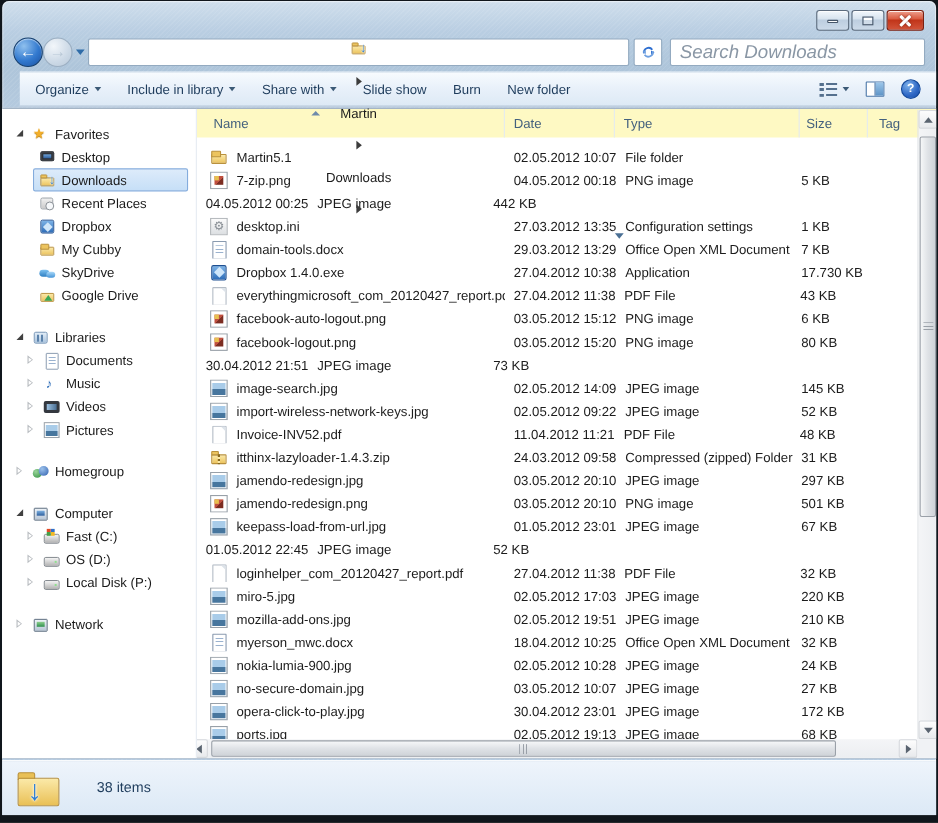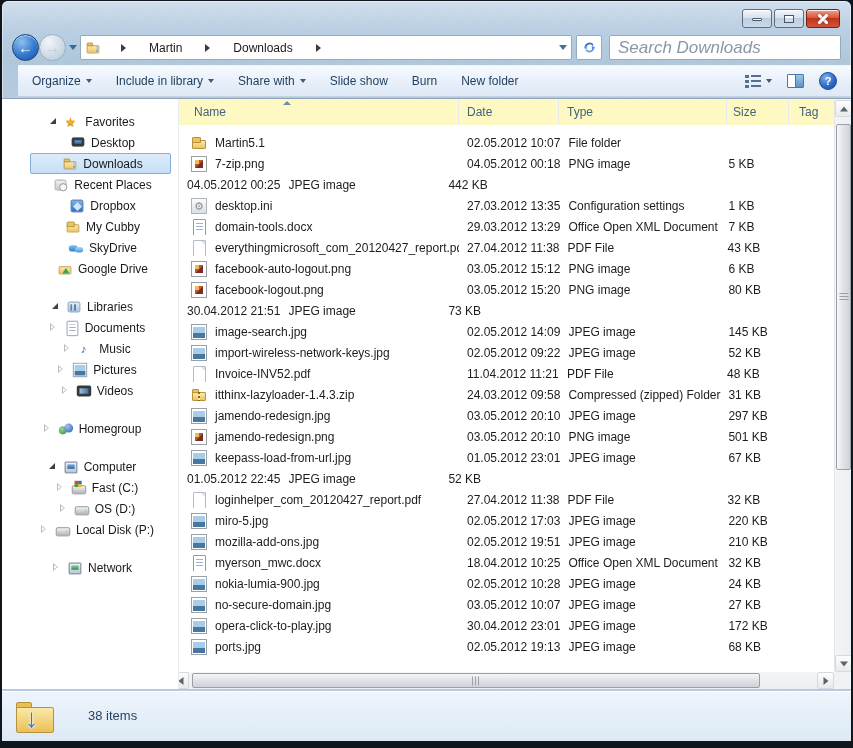--- a/index.html
+++ b/index.html
@@ -33,21 +33,21 @@
     display:flex;align-items:center;justify-content:center;font-size:15px;font-weight:bold;}
   .navbtn.back{left:10px;color:#fff;border:1px solid #17406f;
     background:radial-gradient(circle at 35% 28%,#8fc0ee,#3279cf 55%,#1b4f9e);
     box-shadow:inset 0 1px 1px rgba(255,255,255,.6);}
   .navbtn.fwd{left:37px;color:#b9c8d6;border:1px solid #9cafc2;
     background:radial-gradient(circle at 35% 28%,#f2f6fa,#ccd9e6 60%,#b9c9d9);}
   .nav-caret{position:absolute;left:67px;top:44px;width:0;height:0;z-index:30;
     border-left:4px solid transparent;border-right:4px solid transparent;border-top:5px solid #2f6ca8;}
 
   .addressbar{position:absolute;left:78px;top:34px;width:492px;height:25px;background:#fff;
-    border:1px solid #93aac0;border-radius:2px;display:flex;align-items:center;padding:0 4px;gap:18px;z-index:20;}
+    border:1px solid #93aac0;border-radius:2px;display:flex;align-items:center;padding:0 4px;gap:18px;z-index:20;flex-direction:column;}
   .crumb{font-size:12px;color:#1a1a1a;padding:0 3px;white-space:nowrap;}
   .crumb-sep{width:0;height:0;border-top:4px solid transparent;border-bottom:4px solid transparent;
     border-left:5px solid #3c3c3c;margin:0 2px;}
   .addr-caret{margin-left:auto;width:0;height:0;border-left:4px solid transparent;border-right:4px solid transparent;
     border-top:5px solid #4a6f94;}
   .refreshbtn{position:absolute;left:574px;top:34px;width:26px;height:25px;background:#fff;border:1px solid #93aac0;
     border-radius:2px;display:flex;align-items:center;justify-content:center;z-index:20;}
   .searchbox{position:absolute;left:607px;top:34px;width:232px;height:25px;background:#fff;border:1px solid #93aac0;
     border-radius:2px;display:flex;align-items:center;z-index:20;padding:0 6px;}
   .searchbox input{flex:1;border:none;outline:none;font-size:17px;font-style:italic;color:#333;background:transparent;}
@@ -72,21 +72,21 @@
   .help-ic{width:18px;height:18px;border-radius:50%;border:1px solid #154a9a;color:#fff;font-size:11px;font-weight:bold;
     display:flex;align-items:center;justify-content:center;
     background:radial-gradient(circle at 35% 28%,#7cb0ea,#2d66c4 60%,#1a4da6);}
 
   
   .main{position:absolute;left:0;right:0;top:97px;bottom:51px;background:#fff;display:flex;
     border-top:1px solid #8fa4b8;border-bottom:1px solid #b9c7d6;}
   .sidebar{width:176px;flex:0 0 176px;background:#fff;padding-top:12px;overflow:hidden;font-size:12px;color:#1a1a1a;}
   .tree-section{margin-top:17px;}
   .tree-section:first-child{margin-top:0;}
-  .tree-row{height:21px;display:flex;align-items:center;gap:5px;margin-right:7px;border:1px solid transparent;border-radius:2px;justify-content:center;}
+  .tree-row{height:21px;display:flex;align-items:center;gap:5px;margin-right:7px;border:1px solid transparent;border-radius:2px;}
   .tree-row .lbl{white-space:nowrap;overflow:hidden;}
   .tree-head{padding-left:10px;}
   .tree-child{padding-left:2px;margin-left:30px;}
   .tree-child.expandable{margin-left:18px;}
   .tree-row.selected{margin-left:28px;padding-left:4px;
     background:linear-gradient(180deg,#ddebfa,#c6dff7);border-color:#84acdd;}
   .tri{width:11px;height:11px;position:relative;flex:0 0 11px;}
   .tri-exp::before{content:"";position:absolute;left:2px;top:2px;width:0;height:0;
     border-bottom:6px solid #404040;border-left:6px solid transparent;}
   .tri-col::before{content:"";position:absolute;left:2px;top:1px;width:0;height:0;
@@ -359,27 +359,27 @@
               <span class="fi fi-documents fi-sm"></span>
               <span class="lbl">Documents</span>
             </div>
             <div class="tree-row tree-child expandable">
               <span class="tri tri-col"></span>
               <span class="fi fi-music fi-sm"></span>
               <span class="lbl">Music</span>
             </div>
             <div class="tree-row tree-child expandable">
               <span class="tri tri-col"></span>
+              <span class="fi fi-videos fi-sm"></span>
+              <span class="lbl">Videos</span>
+            </div>
+            <div class="tree-row tree-child expandable">
+              <span class="tri tri-col"></span>
               <span class="fi fi-pictures fi-sm"></span>
               <span class="lbl">Pictures</span>
-            </div>
-            <div class="tree-row tree-child expandable">
-              <span class="tri tri-col"></span>
-              <span class="fi fi-videos fi-sm"></span>
-              <span class="lbl">Videos</span>
             </div>
           </div>
           <div class="tree-section">
             <div class="tree-row tree-head">
               <span class="tri tri-col"></span>
               <span class="fi fi-homegroup fi-sm"></span>
               <span class="lbl">Homegroup</span>
             </div>
           </div>
           <div class="tree-section">
@@ -458,20 +458,30 @@
               <span class="c-tag"></span>
             </div>
             <div class="frow">
               <span class="c-name">
                 <span class="fi fi-docx"></span>
                 <span>domain-tools.docx</span>
               </span>
               <span class="c-date">29.03.2012 13:29</span>
               <span class="c-type">Office Open XML Document</span>
               <span class="c-size">7 KB</span>
+              <span class="c-tag"></span>
+            </div>
+            <div class="frow">
+              <span class="c-name">
+                <span class="fi fi-exe"></span>
+                <span>Dropbox 1.4.0.exe</span>
+              </span>
+              <span class="c-date">27.04.2012 10:38</span>
+              <span class="c-type">Application</span>
+              <span class="c-size">17.730 KB</span>
               <span class="c-tag"></span>
             </div>
             <div class="frow">
               <span class="c-name">
                 <span class="fi fi-pdf"></span>
                 <span>everythingmicrosoft_com_20120427_report.pdf</span>
               </span>
               <span class="c-date">27.04.2012 11:38</span>
               <span class="c-type">PDF File</span>
               <span class="c-size">43 KB</span>

